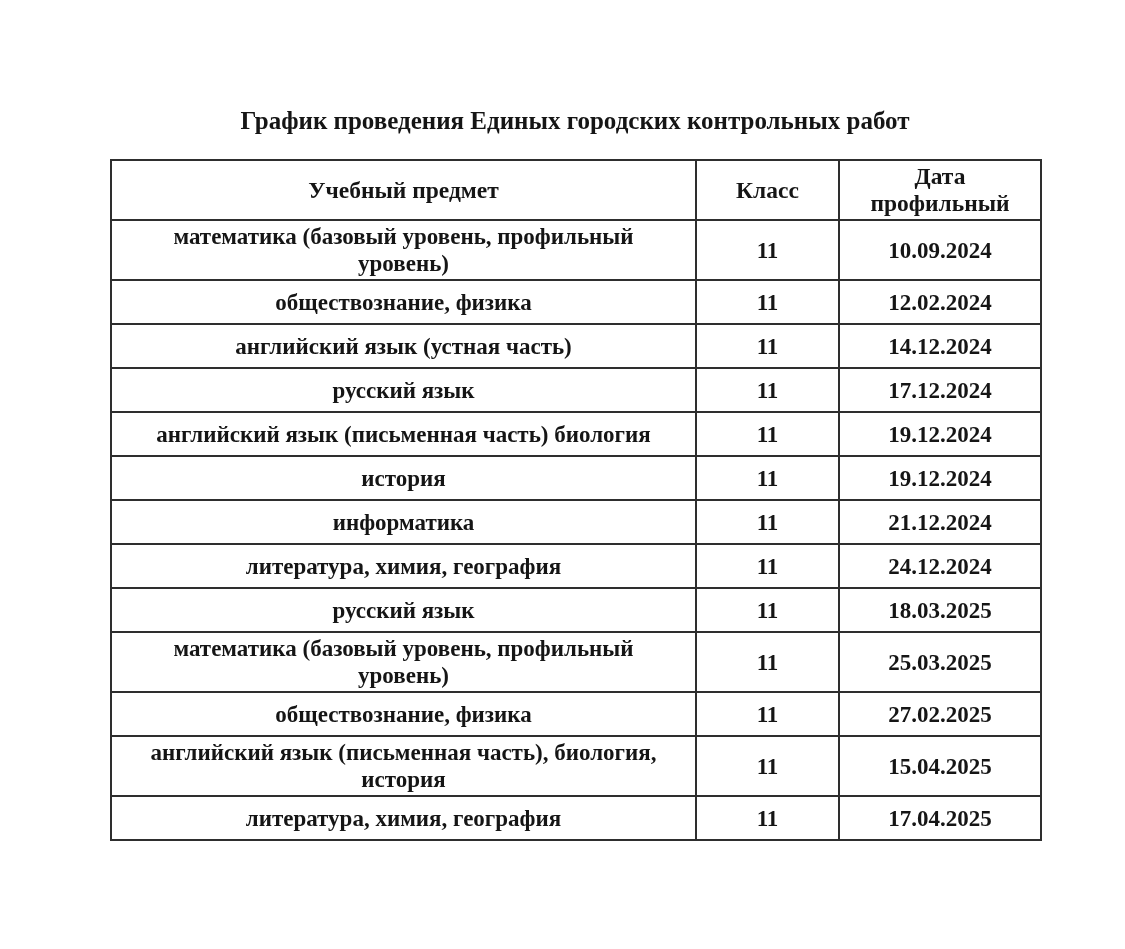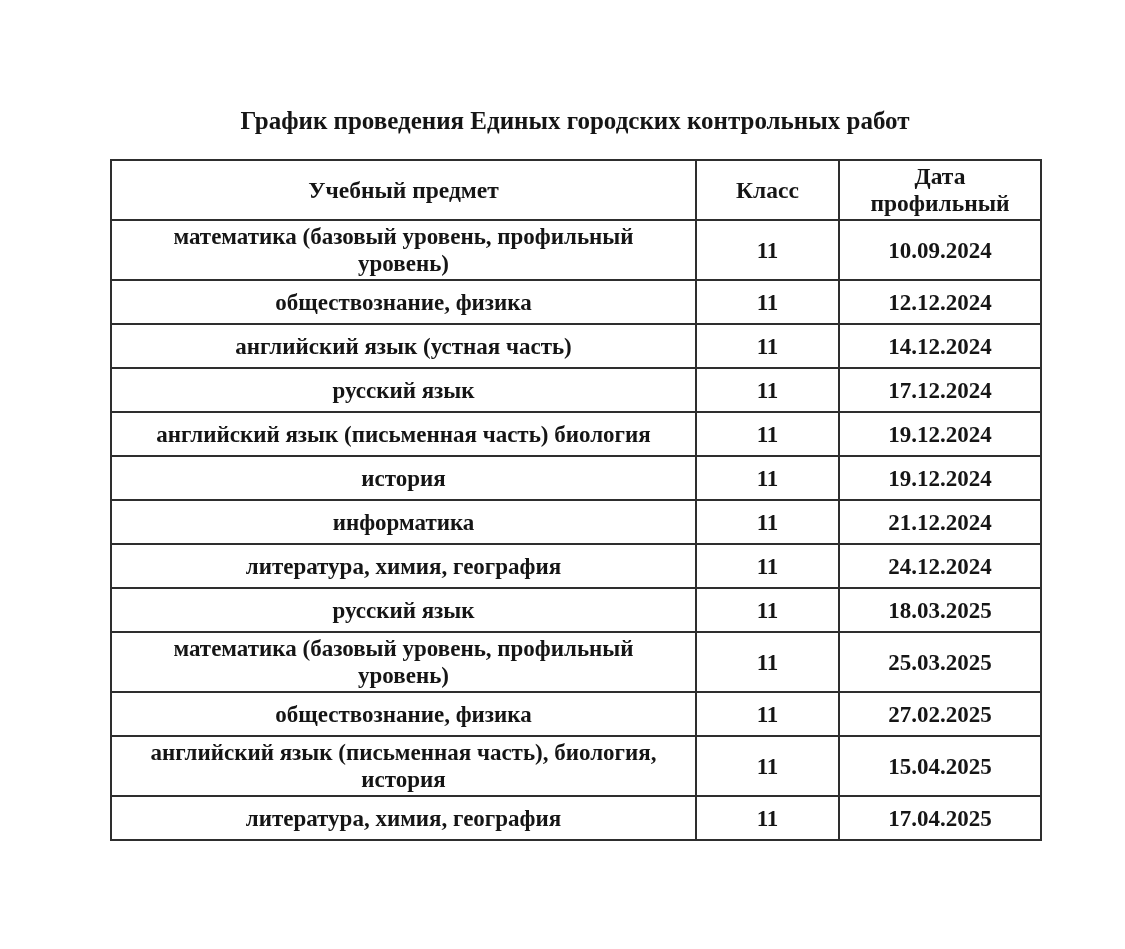--- a/index.html
+++ b/index.html
@@ -104,21 +104,21 @@
       </thead>
       <tbody>
           <tr>
             <td class="subject-cell">математика (базовый уровень, профильный уровень)</td>
             <td class="class-cell">11</td>
             <td class="date-cell">10.09.2024</td>
           </tr>
           <tr>
             <td class="subject-cell">обществознание, физика</td>
             <td class="class-cell">11</td>
-            <td class="date-cell">12.12.2024</td>
+            <td class="date-cell">12.02.2024</td>
           </tr>
           <tr>
             <td class="subject-cell">английский язык (устная часть)</td>
             <td class="class-cell">11</td>
             <td class="date-cell">14.12.2024</td>
           </tr>
           <tr>
             <td class="subject-cell">русский язык</td>
             <td class="class-cell">11</td>
             <td class="date-cell">17.12.2024</td>

